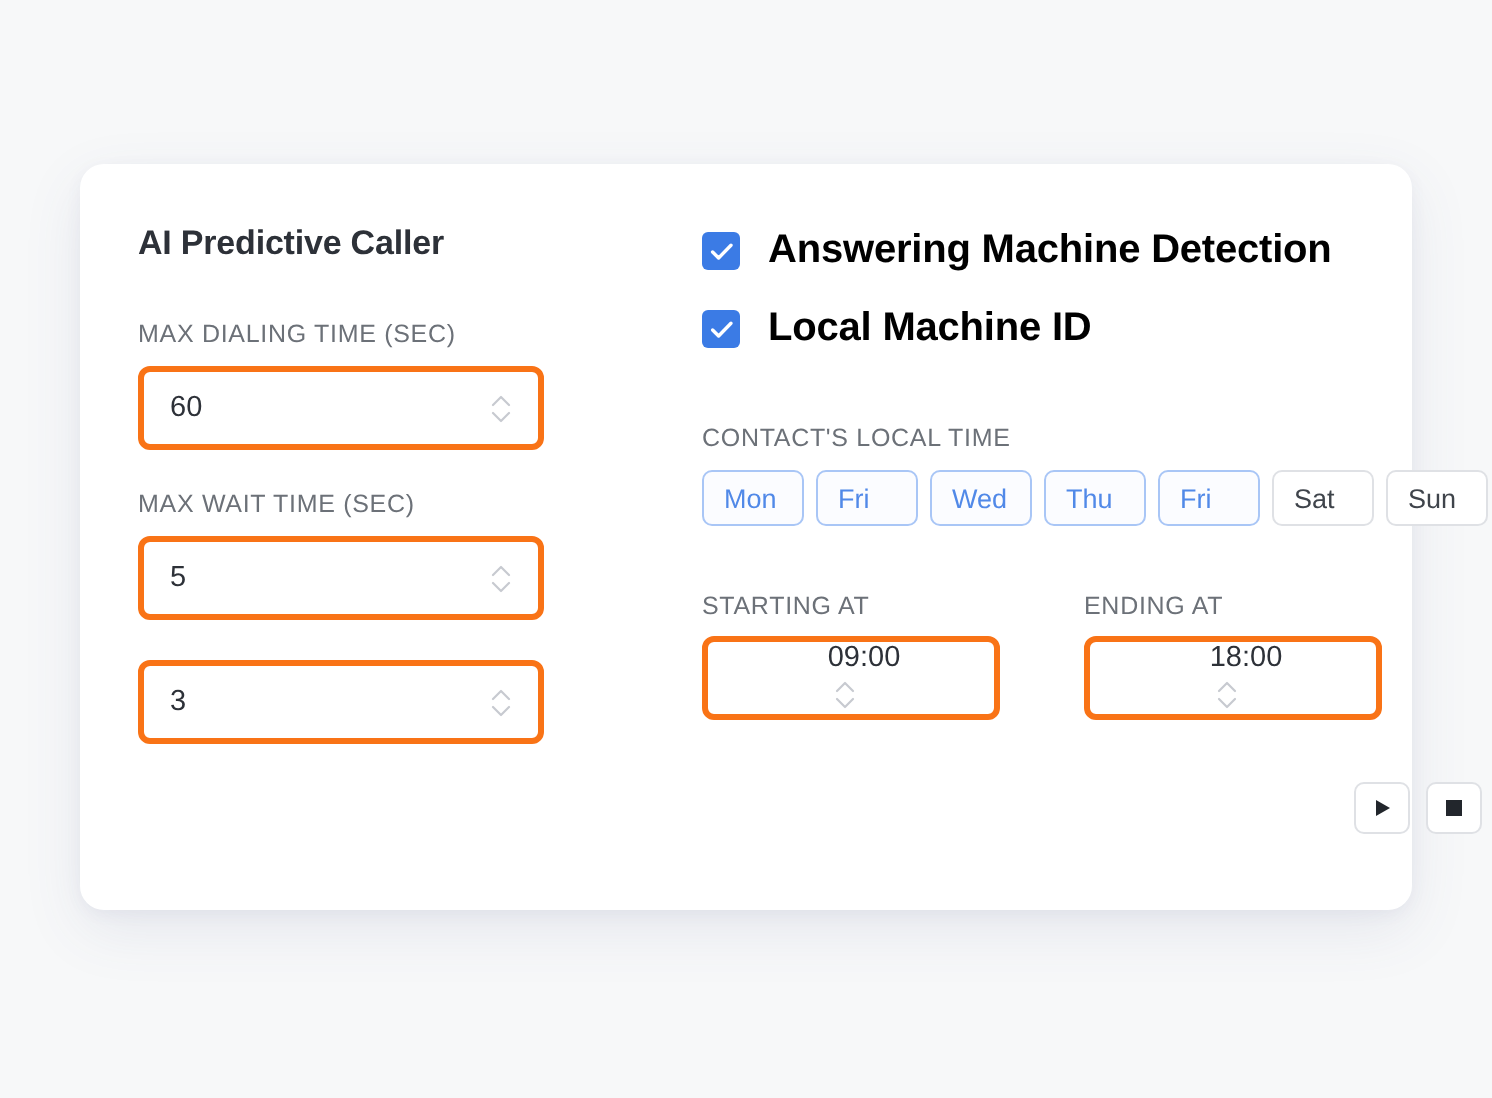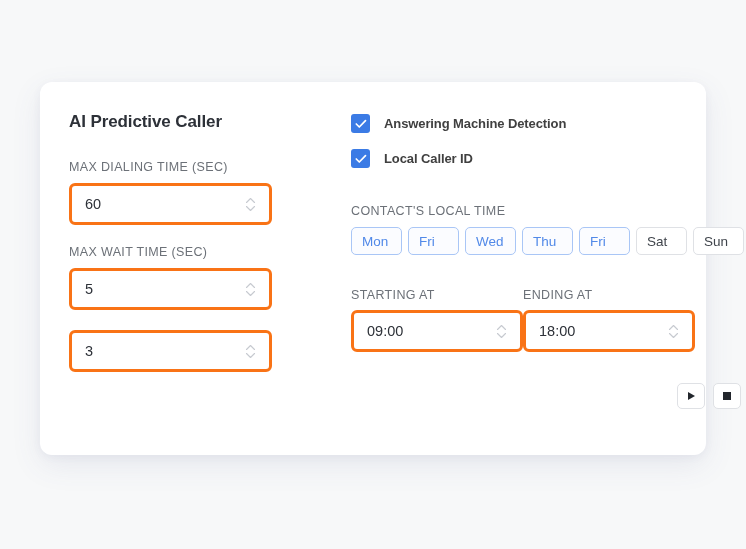--- a/index.html
+++ b/index.html
@@ -65,21 +65,21 @@
     position: relative;
     width: 203px;
     height: 42px;
     border: 3px solid #f97316;
     border-radius: 6px;
     background: #ffffff;
     box-sizing: border-box;
     display: flex;
     align-items: center;
   }
-  .input-wrap.time { width: 172px; }
+  .input-wrap.time { width: 149px; flex-direction: column; }
 
   .input-value {
     font-size: 14.5px;
     color: #2d3138;
     padding-left: 13px;
     flex: 1 1 auto;
     user-select: none;
   }
 
   .stepper {
@@ -108,23 +108,23 @@
     height: 19px;
     border-radius: 3px;
     background: #3b7be5;
     flex: 0 0 19px;
     display: flex;
     align-items: center;
     justify-content: center;
     margin-right: 14px;
   }
   .check-label {
-    font-size: 13px;
+    font-size: 20px;
     font-weight: bold;
-    color: #404040;
+    color: #000000;
     letter-spacing: -0.1px;
   }
 
   
   .days-section { margin-top: 36px; }
   .days-row { display: flex; gap: 6px; }
   .day-pill {
     min-width: 51px;
     height: 28px;
     border-radius: 5px;
@@ -138,21 +138,21 @@
     cursor: pointer;
     padding: 0 10px;
   }
   .day-pill.selected {
     border-color: #a9c6f6;
     background: #fbfcff;
     color: #5189e8;
   }
 
   
-  .time-section { margin-top: 33px; display: flex; }
+  .time-section { margin-top: 33px; display: flex; gap: 42px; }
   .time-block .field-label { margin-bottom: 8px; }
 
   
   .transport-row {
     display: flex;
     gap: 8px;
     justify-content: flex-end;
     margin-top: 31px;
     padding-right: 3px;
   }
@@ -241,21 +241,21 @@
         </span>
         <span class="check-label">Answering Machine Detection</span>
       </div>
 
       <div class="check-row second">
         <span class="checkbox">
           <svg width="12" height="10" viewBox="0 0 12 10">
             <polyline points="1.3,5 4.3,8 10.5,1.6" fill="none" stroke="#ffffff" stroke-width="1.7" stroke-linecap="round" stroke-linejoin="round"></polyline>
           </svg>
         </span>
-        <span class="check-label">Local Caller ID</span>
+        <span class="check-label">Local Machine ID</span>
       </div>
 
       <div class="days-section">
         <div class="field-label">CONTACT'S LOCAL TIME</div>
         <div class="days-row">
           <div class="day-pill selected">
             <span>Mon</span>
           </div>
           <div class="day-pill selected">
             <span>Fri</span>

